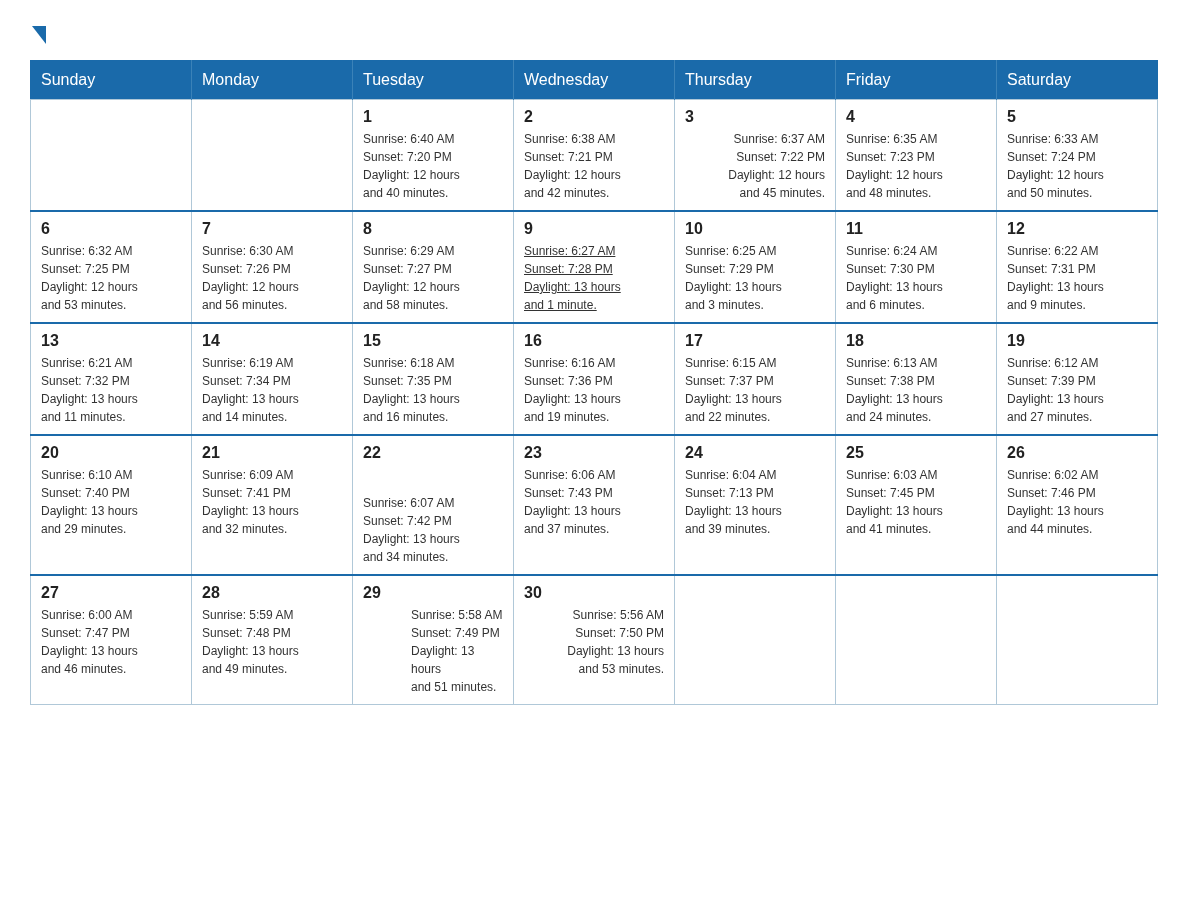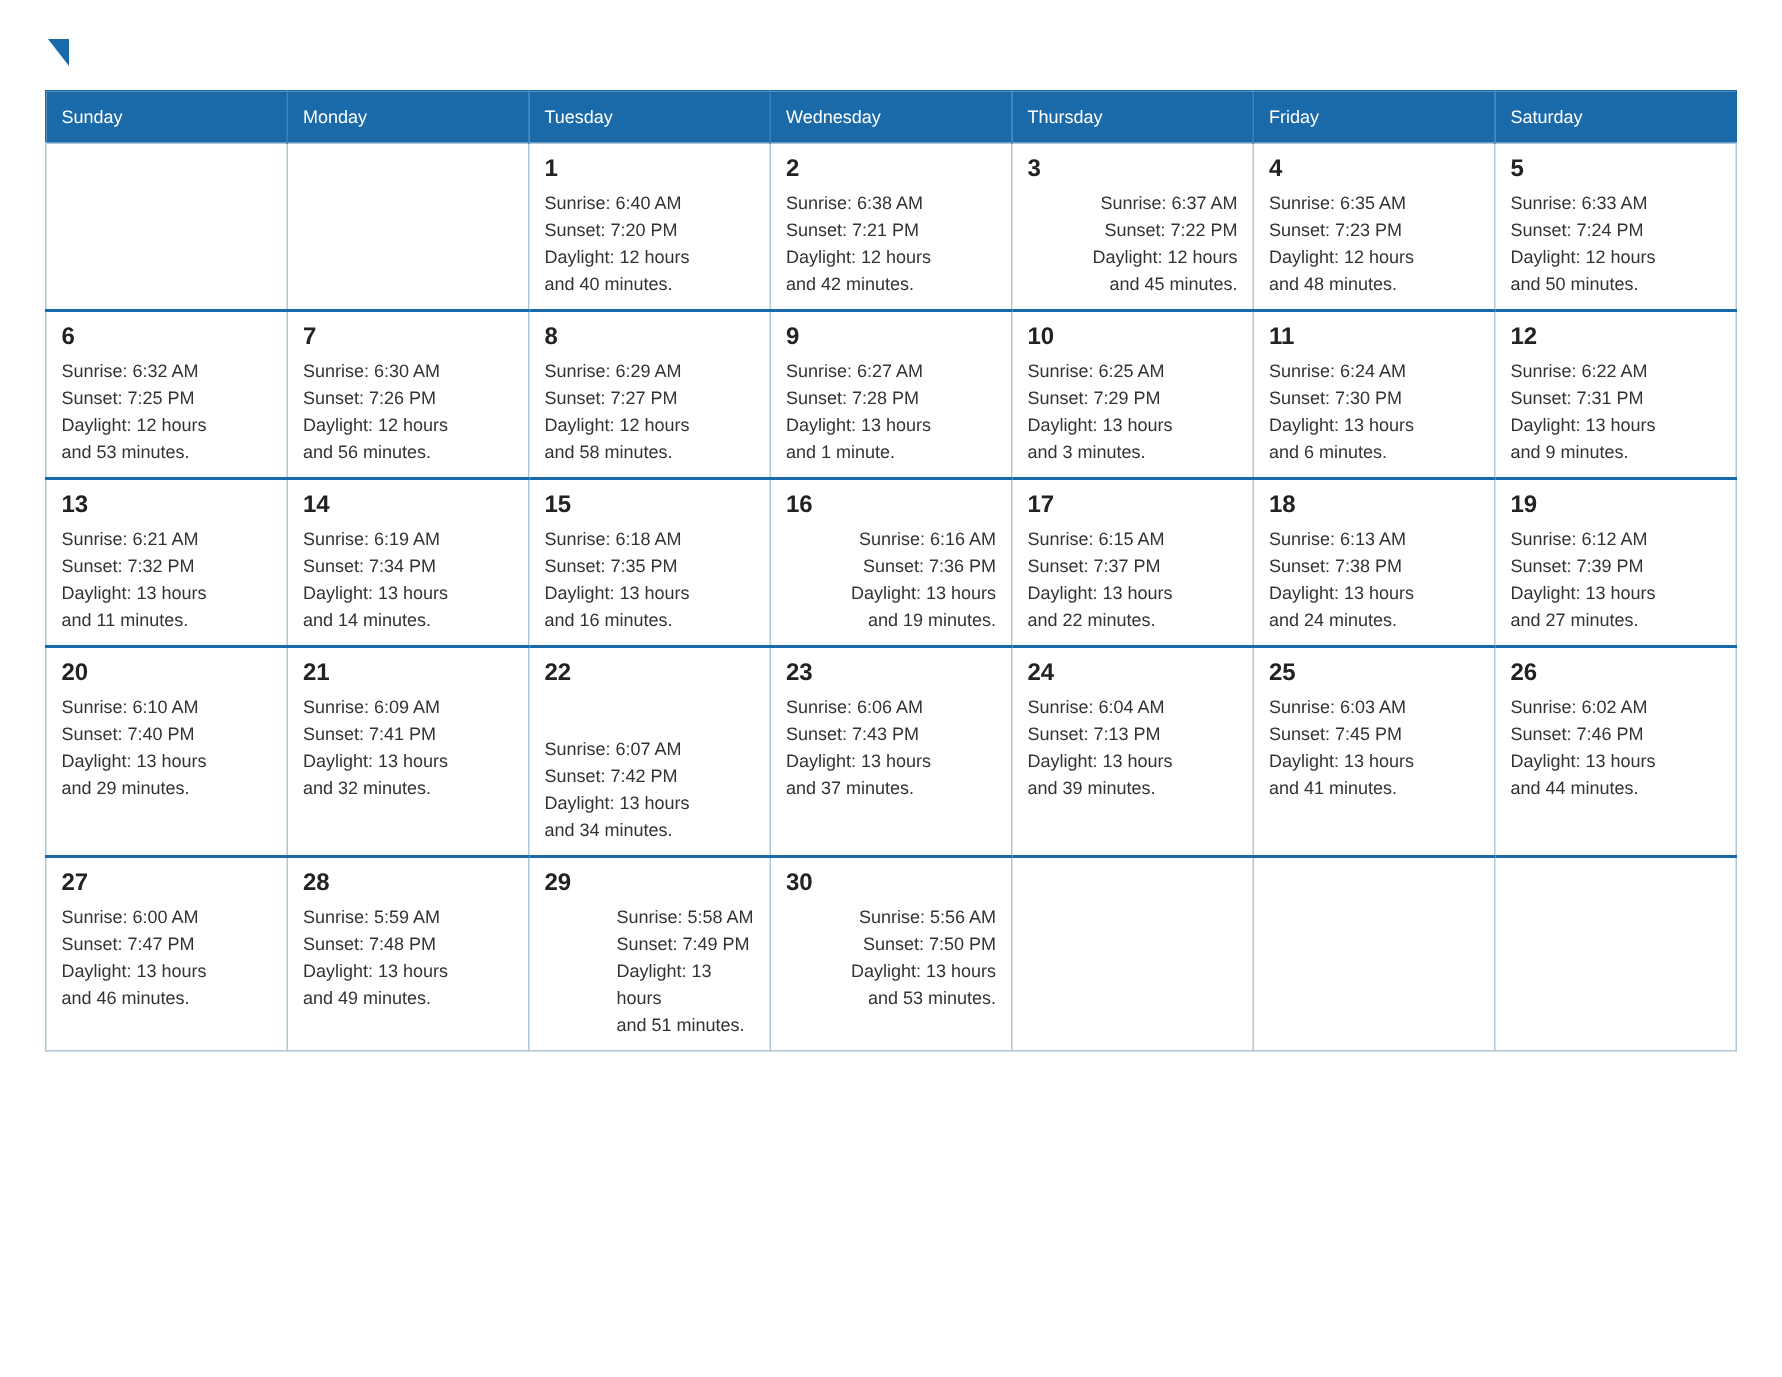--- a/index.html
+++ b/index.html
@@ -63,21 +63,21 @@
     .calendar {
       width: 100%;
       border-collapse: collapse;
       border: 1px solid #1a6aaa;
     }
     .calendar th {
       background-color: #1a6aaa;
       color: #ffffff;
       text-align: left;
       padding: 10px 10px;
-      font-size: 12px;
+      font-size: 16px;
       font-weight: normal;
       border-right: 1px solid #3b82b8;
     }
     .calendar th:last-child {
       border-right: none;
     }
     .calendar td {
       border: 1px solid #b0c8d8;
       vertical-align: top;
       padding: 8px 10px;
@@ -188,21 +188,21 @@
         </td>
         <td>
           <div class="day-number">8</div>
           <div class="day-info" style="white-space: pre-line;">Sunrise: 6:29 AM
 Sunset: 7:27 PM
 Daylight: 12 hours
 and 58 minutes.</div>
         </td>
         <td>
           <div class="day-number">9</div>
-          <div class="day-info" style="white-space: pre-line;">Sunrise: 6:27 AM
+          <div class="day-info" style="white-space: pre-line; text-decoration: underline;">Sunrise: 6:27 AM
 Sunset: 7:28 PM
 Daylight: 13 hours
 and 1 minute.</div>
         </td>
         <td>
           <div class="day-number">10</div>
           <div class="day-info" style="white-space: pre-line;">Sunrise: 6:25 AM
 Sunset: 7:29 PM
 Daylight: 13 hours
 and 3 minutes.</div>
@@ -239,21 +239,21 @@
         </td>
         <td>
           <div class="day-number">15</div>
           <div class="day-info" style="white-space: pre-line;">Sunrise: 6:18 AM
 Sunset: 7:35 PM
 Daylight: 13 hours
 and 16 minutes.</div>
         </td>
         <td>
           <div class="day-number">16</div>
-          <div class="day-info" style="white-space: pre-line; text-align: right;">Sunrise: 6:16 AM
+          <div class="day-info" style="white-space: pre-line;">Sunrise: 6:16 AM
 Sunset: 7:36 PM
 Daylight: 13 hours
 and 19 minutes.</div>
         </td>
         <td>
           <div class="day-number">17</div>
           <div class="day-info" style="white-space: pre-line;">Sunrise: 6:15 AM
 Sunset: 7:37 PM
 Daylight: 13 hours
 and 22 minutes.</div>

